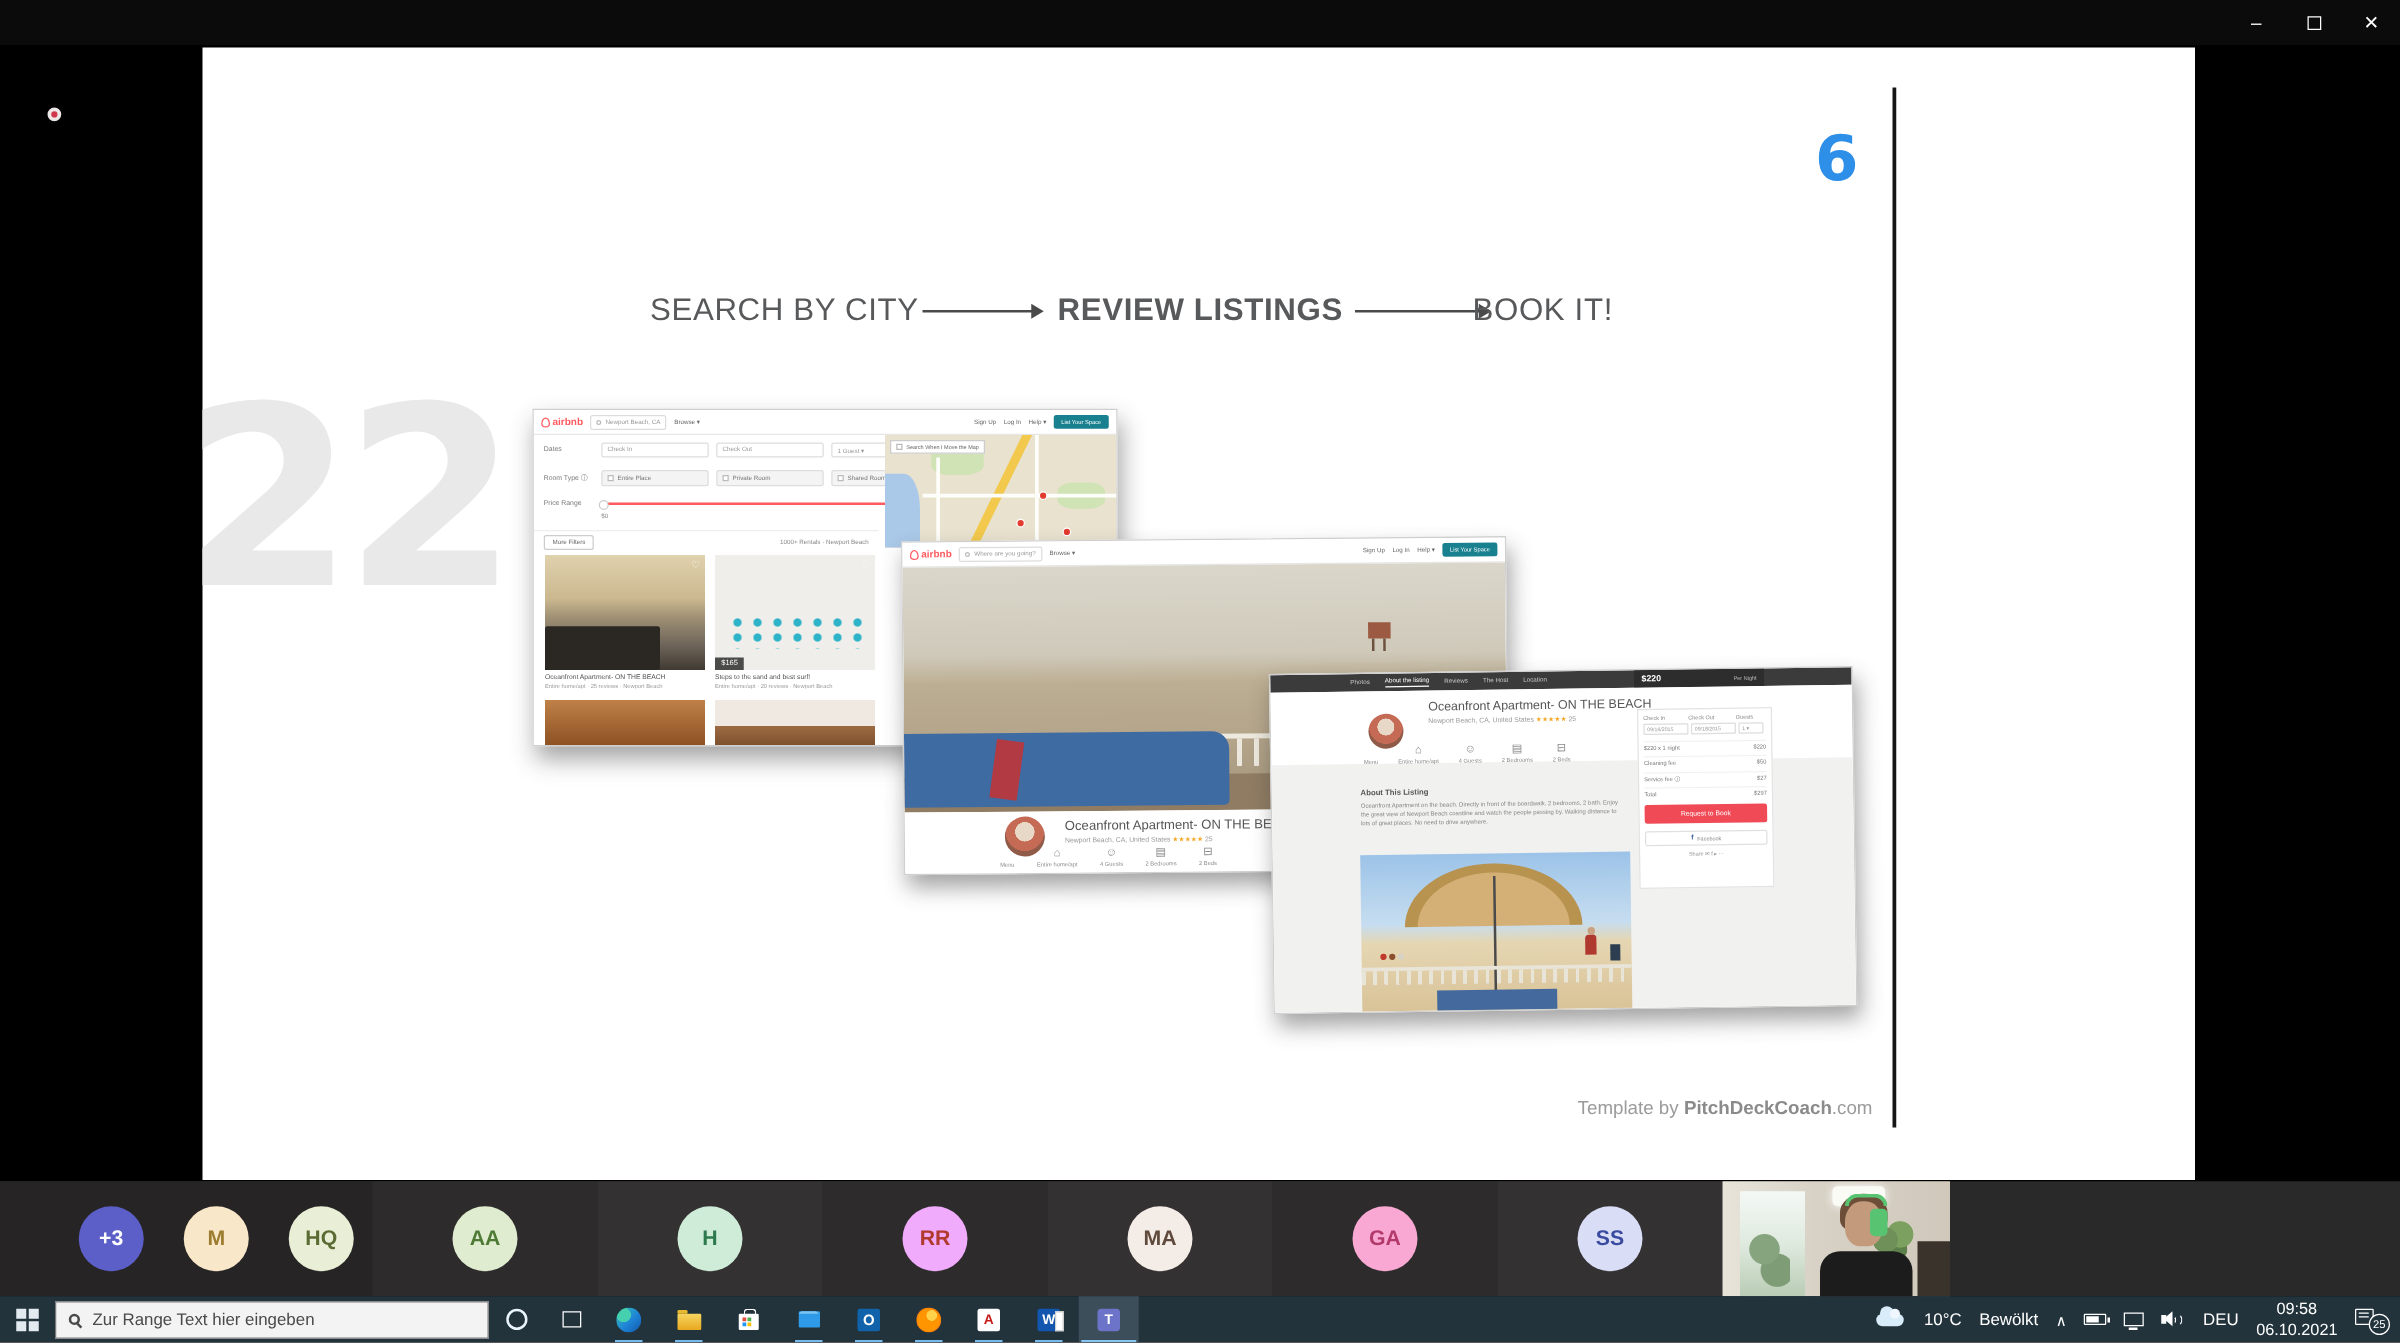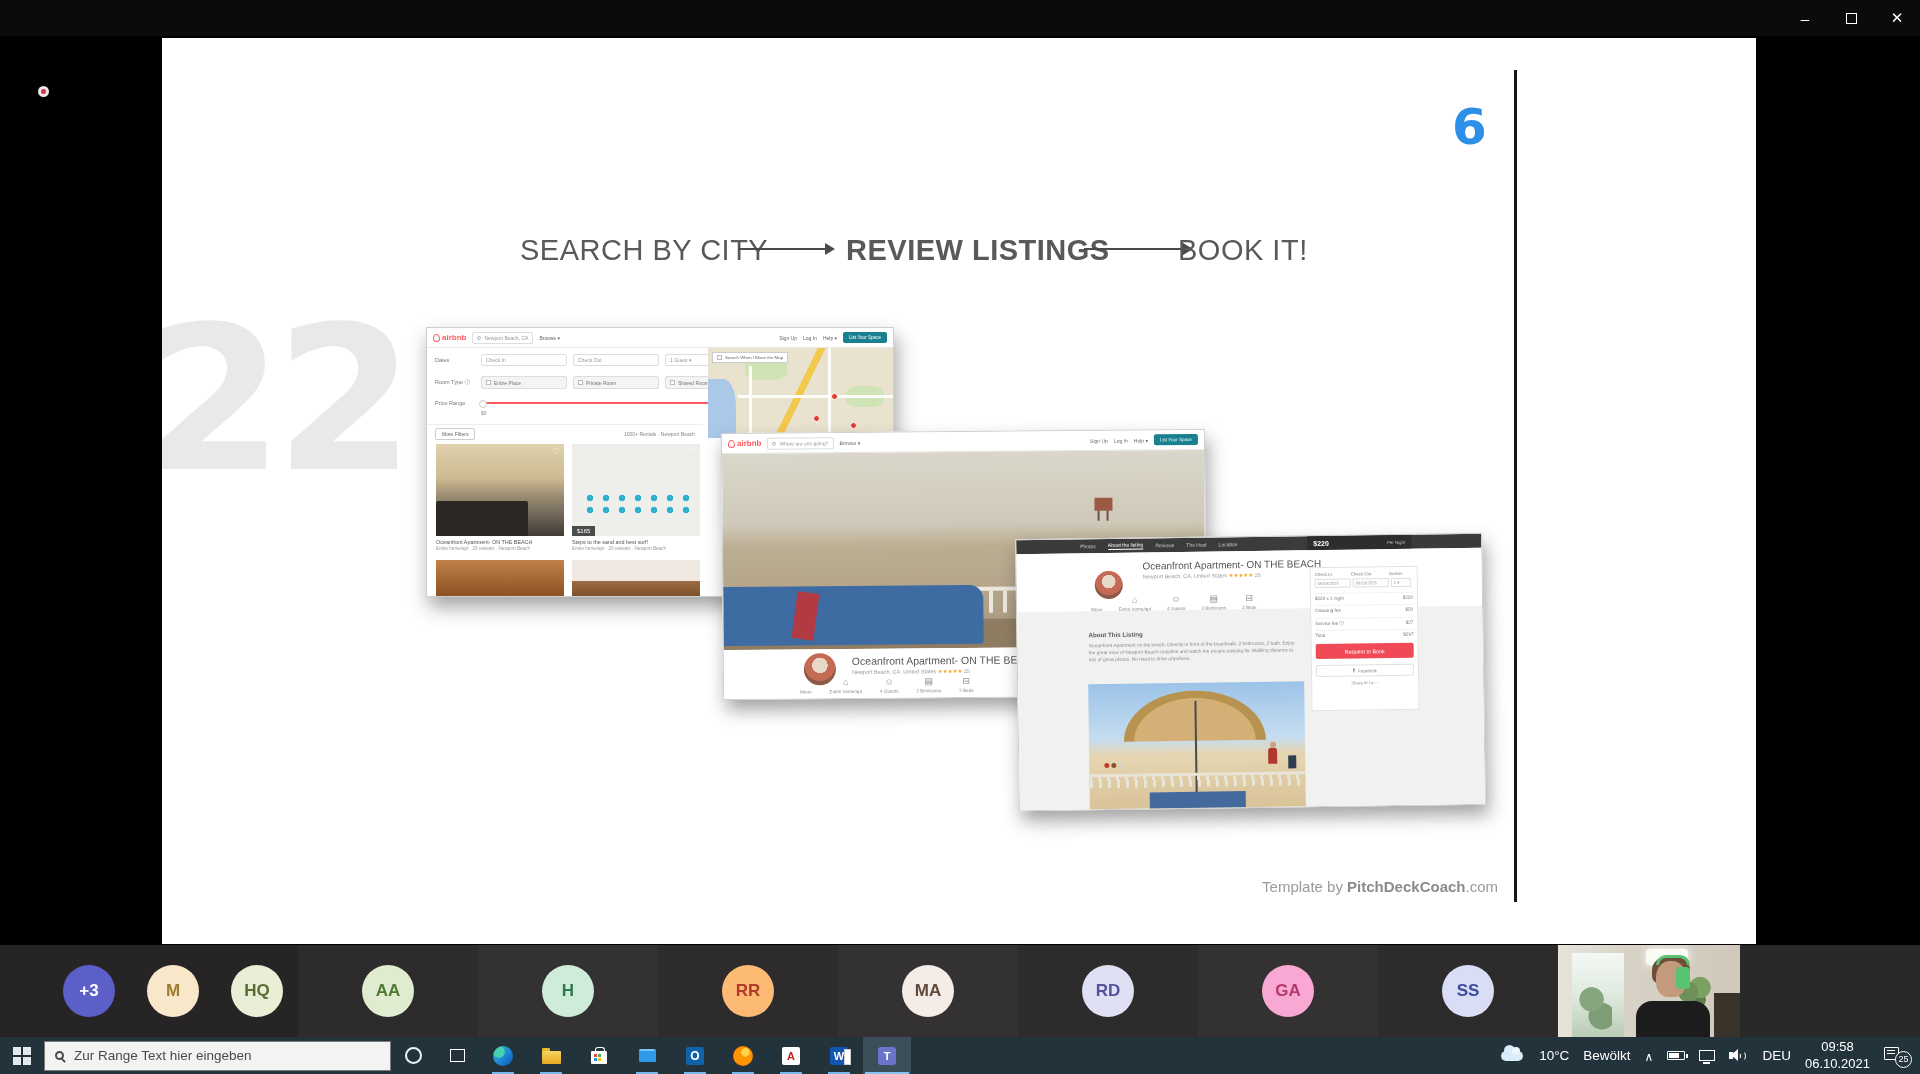--- a/index.html
+++ b/index.html
@@ -17,21 +17,21 @@
   .stage { position:absolute; top:36px; left:0; width:1920px; height:909px; background:#000; }
   .rec-dot { position:absolute; left:38px; top:50px; width:11px; height:11px; background:#d0374a; border:3px solid #ece6e6; border-radius:50%; }
   .slide { position:absolute; left:162px; top:2px; width:1594px; height:906px; background:#fff; overflow:hidden; }
 
   .watermark { position:absolute; left:-18px; top:262px; font-family:"DejaVu Sans",sans-serif; font-weight:bold; font-size:200px; line-height:1; color:#e9e9e9; letter-spacing:-8px; }
   .slide-title { position:absolute; left:267px; top:58px; font-family:"DejaVu Sans",sans-serif; font-weight:bold; font-size:47px; color:#2e97ef; }
   .page-num { position:absolute; left:1290px; top:60px; font-family:"DejaVu Sans",sans-serif; font-weight:bold; font-size:50px; color:#2e8fe8; }
   .vline { position:absolute; left:1352px; top:32px; width:3px; height:832px; background:#161616; }
 
   .flow { position:absolute; top:196px; left:0; width:1594px; height:34px; color:#58595b; }
-  .flow .step { position:absolute; top:0; font-size:29px; letter-spacing:0.5px; text-align:center; white-space:nowrap; }
+  .flow .step { position:absolute; top:0; font-size:25px; letter-spacing:0.5px; text-align:center; white-space:nowrap; }
   .flow-arrow { position:absolute; top:14px; height:2px; background:#4a4a4a; }
   .flow-arrow::after { content:""; position:absolute; right:-9px; top:-5px; border-left:10px solid #4a4a4a; border-top:6px solid transparent; border-bottom:6px solid transparent; }
 
   .slide-footer { position:absolute; top:840px; right:258px; font-size:15px; color:#9b9b9b; }
   .slide-footer b { color:#8b8b8b; }
 
   
   .shot { position:absolute; background:#fff; border:1px solid #cfcfcf; box-shadow:3px 10px 18px rgba(50,50,50,.45); overflow:hidden; }
   .shot1 { left:264px; top:289px; width:468px; height:270px; z-index:1; }
   .shot2 { left:560px; top:393px; width:484px; height:267px; z-index:2; transform:rotate(-0.5deg); }
@@ -491,27 +491,24 @@
       <span class="avatar" style="left: 147px; background: rgb(248, 231, 200); color: rgb(156, 124, 46);">M</span>
       <span class="avatar" style="left: 231px; background: rgb(233, 239, 214); color: rgb(90, 107, 51);">HQ</span>
     </div>
     <div class="ptile single">
         <span class="avatar" style="background: rgb(223, 236, 207); color: rgb(79, 122, 53);">AA</span>
       </div>
     <div class="ptile single">
         <span class="avatar" style="background: rgb(207, 236, 217); color: rgb(46, 122, 79);">H</span>
       </div>
     <div class="ptile single">
-        <span class="avatar" style="background: #fdba74; color: rgb(176, 58, 46);">RR</span>
+        <span class="avatar" style="background: #f0abfc; color: rgb(176, 58, 46);">RR</span>
       </div>
     <div class="ptile single">
         <span class="avatar" style="background: rgb(244, 236, 230); color: rgb(95, 74, 61);">MA</span>
-      </div>
-    <div class="ptile single">
-        <span class="avatar" style="background: rgb(224, 224, 244); color: rgb(82, 82, 158);">RD</span>
       </div>
     <div class="ptile single">
         <span class="avatar" style="background: #f9a8d4; color: rgb(178, 58, 107);">GA</span>
       </div>
     <div class="ptile single">
         <span class="avatar" style="background: rgb(217, 222, 246); color: rgb(58, 74, 158);">SS</span>
       </div>
     <div class="webcam">
       <span class="wc-window"></span>
       <span class="wc-light"></span>

